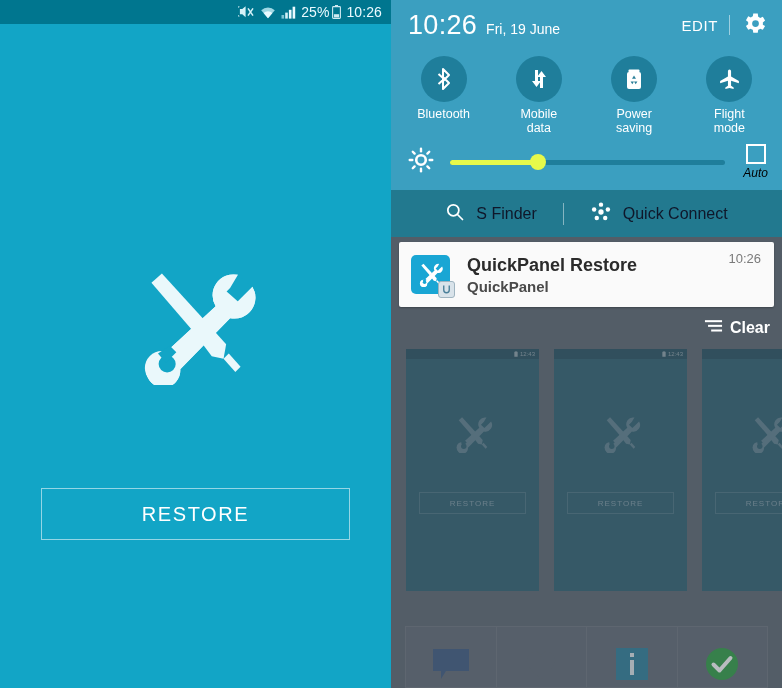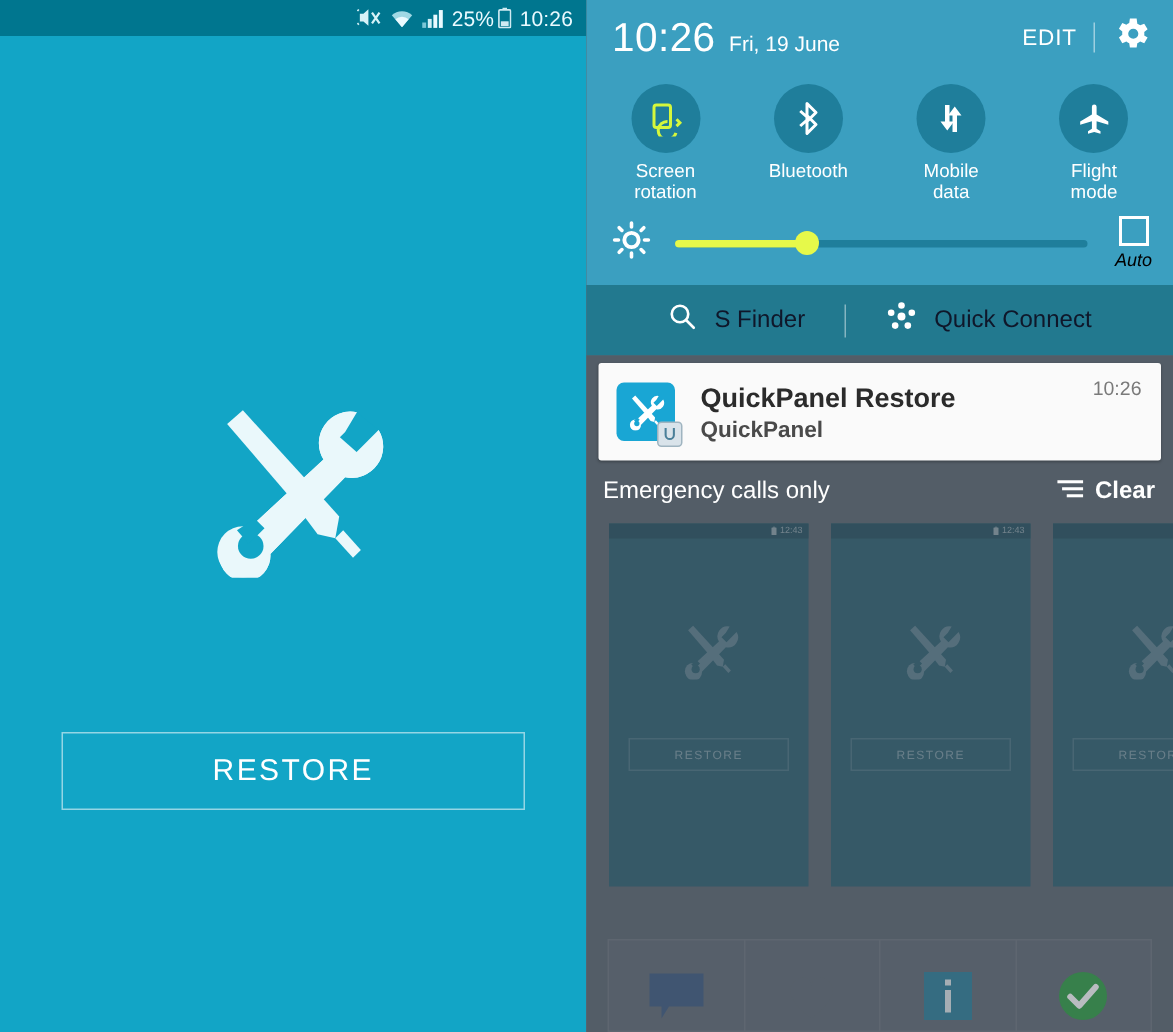--- a/index.html
+++ b/index.html
@@ -308,33 +308,20 @@
           <span>
             <svg width="27" height="27" viewBox="0 0 24 24">
                 <path fill="#ffffff" d="M19.4 13a7.6 7.6 0 0 0 0-2l2-1.6-2-3.4-2.4 1a7.6 7.6 0 0 0-1.7-1L14.9 3h-4l-.4 2.6a7.6 7.6 0 0 0-1.7 1l-2.4-1-2 3.4 2 1.6a7.6 7.6 0 0 0 0 2l-2 1.6 2 3.4 2.4-1a7.6 7.6 0 0 0 1.7 1l.4 2.6h4l.4-2.6a7.6 7.6 0 0 0 1.7-1l2.4 1 2-3.4ZM12.9 15a3 3 0 1 1 0-6 3 3 0 0 1 0 6Z"></path>
               </svg>
           </span>
         </span>
       </div>
 
       <div class="qp-toggles">
 
-        <div class="qp-toggle">
-          <span class="qp-circle">
-            <svg width="24" height="24" viewBox="0 0 24 24">
-                <rect x="4" y="3" width="11" height="15" rx="1.6" fill="none" stroke="#d5f73c" stroke-width="2"></rect>
-                <path d="M13 14a6 6 0 1 0 5.6 7.6" fill="none" stroke="#d5f73c" stroke-width="2"></path>
-                <path d="M19 12.5 l2.3 2.3 -2.3 2.3" fill="none" stroke="#d5f73c" stroke-width="2"></path>
-              </svg>
-          </span>
-          <span class="qp-label">
-            <span>Screen</span><br>
-            <span>rotation</span>
-          </span>
-        </div>
 
         <div class="qp-toggle">
           <span class="qp-circle">
             <svg width="24" height="24" viewBox="0 0 24 24">
                 <path d="M11 2 L17 8 L11 14 V2 Z M11 10 L17 16 L11 22 V10 Z M6.5 7 L11 11 M6.5 17 L11 13" fill="none" stroke="#ffffff" stroke-width="2" stroke-linejoin="round"></path>
               </svg>
           </span>
           <span class="qp-label">
             <span>Bluetooth</span><br>
             <span></span>
@@ -347,20 +334,33 @@
                 <path d="M8 3 h3 v11 h3 l-4.5 6 L5 14 h3 Z" fill="#ffffff"></path>
                 <path d="M16 21 h-3 V10 h-3 l4.5-6 L19 10 h-3 Z" fill="#ffffff"></path>
               </svg>
           </span>
           <span class="qp-label">
             <span>Mobile</span><br>
             <span>data</span>
           </span>
         </div>
 
+        <div class="qp-toggle">
+          <span class="qp-circle">
+            <svg width="24" height="24" viewBox="0 0 24 24">
+                <rect x="6.5" y="2.5" width="11" height="3" rx="1" fill="#ffffff"></rect>
+                <rect x="5" y="5" width="14" height="17" rx="2" fill="#ffffff"></rect>
+                <path d="M12 8.5 l2 3.2 h-4 Z M8.6 14.4 l3.4 0 -1.7 2.8 Z M15.4 14.4 l-3.4 0 1.7 2.8 Z" fill="#2b7f99"></path>
+              </svg>
+          </span>
+          <span class="qp-label">
+            <span>Power</span><br>
+            <span>saving</span>
+          </span>
+        </div>
 
         <div class="qp-toggle">
           <span class="qp-circle">
             <svg width="25" height="25" viewBox="0 0 24 24">
                 <path d="M21 15.5 v-2 L13.5 9 V4 a1.5 1.5 0 0 0-3 0 v5 L3 13.5 v2 l7.5-2.2 V18 L8 19.7 v1.5 l4-1.1 4 1.1 v-1.5 L13.5 18 v-4.7 Z" fill="#ffffff"></path>
               </svg>
           </span>
           <span class="qp-label">
             <span>Flight</span><br>
             <span>mode</span>
@@ -456,21 +456,20 @@
           </span>
         </span>
         <span class="notif-texts">
           <div class="notif-title">QuickPanel Restore</div>
           <div class="notif-sub">QuickPanel</div>
         </span>
         <span class="notif-time">10:26</span>
       </div>
 
       <div class="emerg-row">
-        <span class="emerg-text">Emergency calls only</span>
         <span class="clear-group">
           <span>
             <svg width="19" height="14" viewBox="0 0 24 18">
                 <rect x="1" y="1.5" width="22" height="2.6" fill="#ffffff"></rect>
                 <rect x="5" y="7.5" width="18" height="2.6" fill="#ffffff"></rect>
                 <rect x="9" y="13.5" width="14" height="2.6" fill="#ffffff"></rect>
               </svg>
           </span>
           <span class="clear-text">Clear</span>
         </span>

